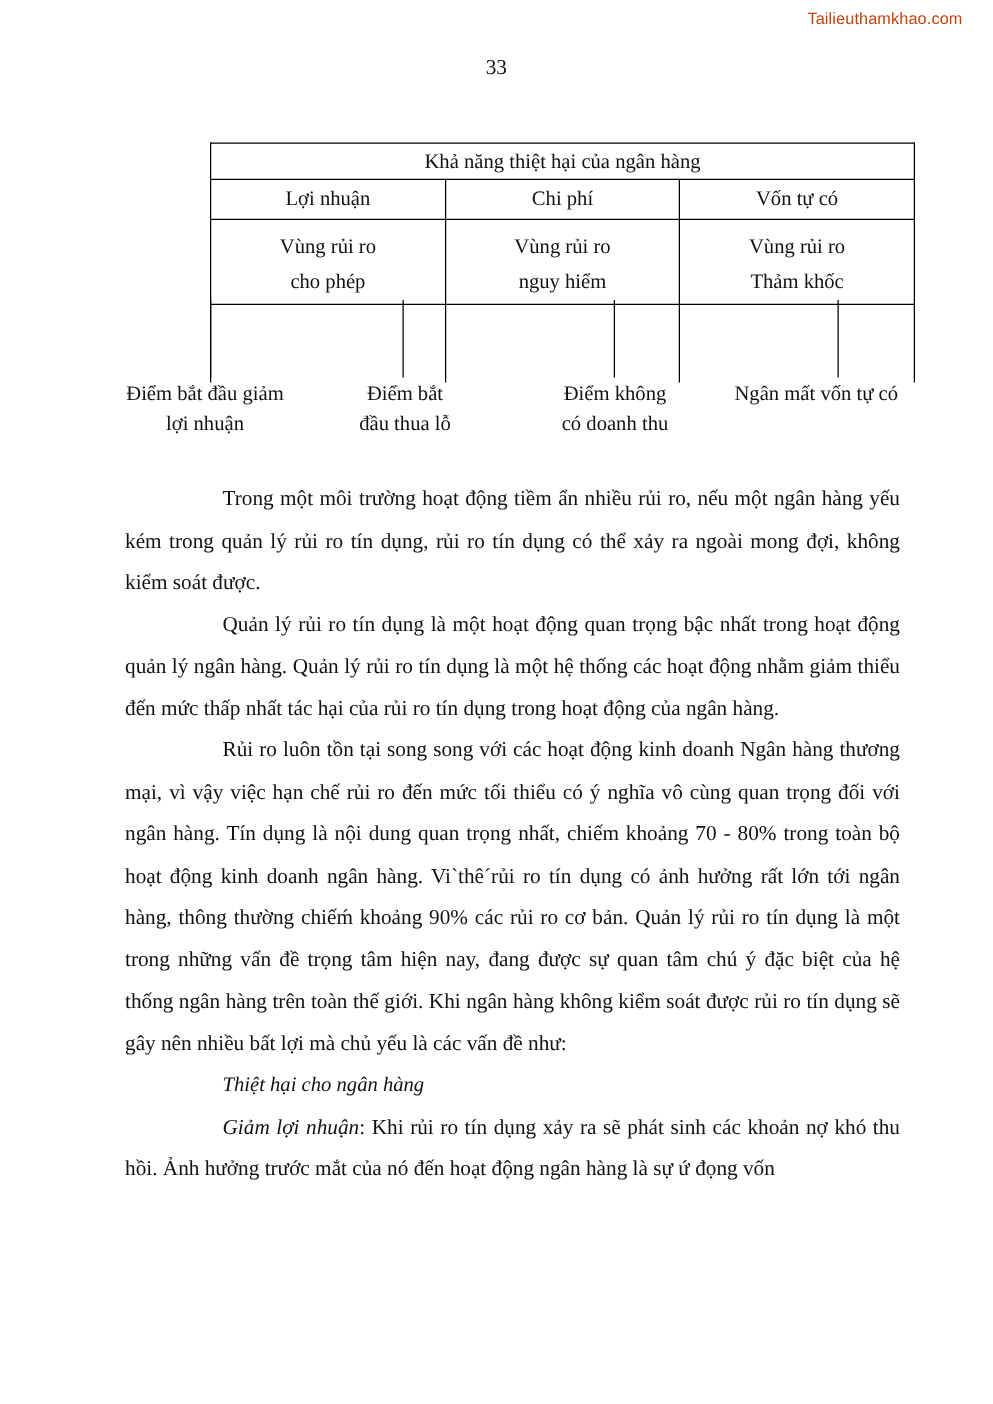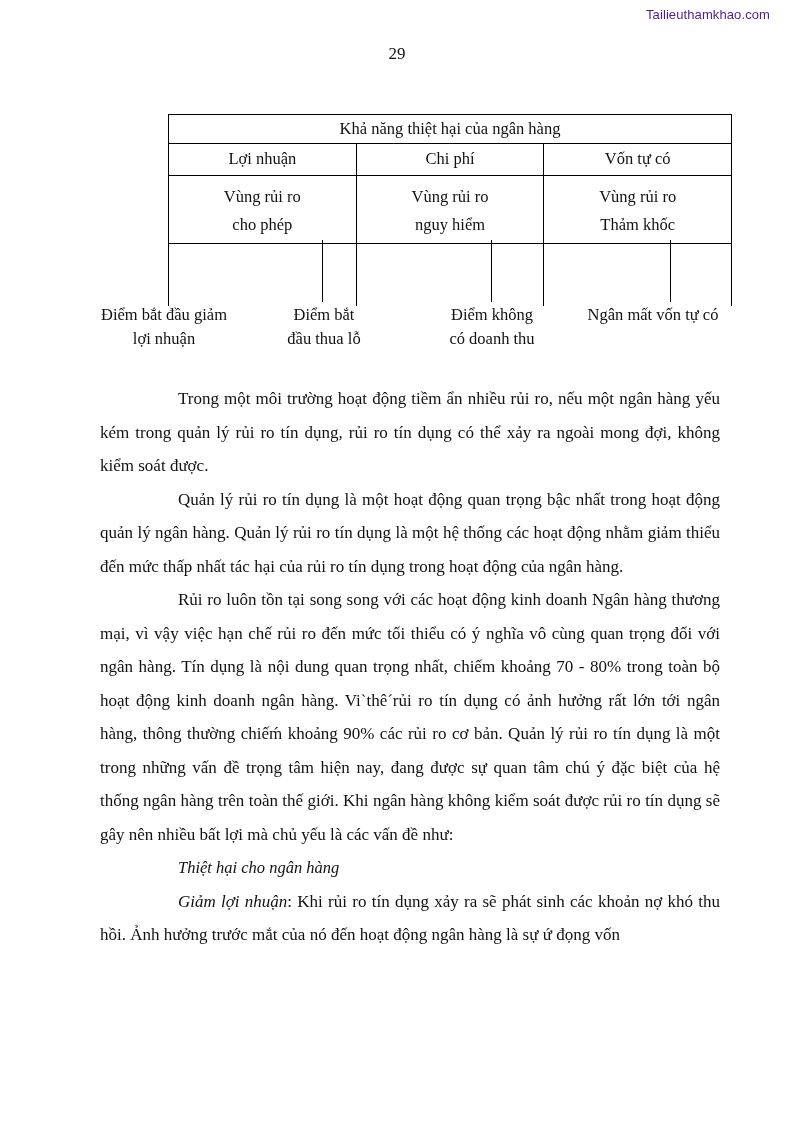--- a/index.html
+++ b/index.html
@@ -16,21 +16,21 @@
     overflow: hidden;
   }
 
   
   .watermark {
     position: absolute;
     top: 7px;
     right: 24px;
     font-family: "Liberation Sans", sans-serif;
     font-size: 13px;
-    color: #4c1d95;
+    color: #c2410c;
     letter-spacing: 0.1px;
     white-space: nowrap;
     margin-left: 10px;
   }
 
   
   .page-number {
     position: absolute;
     top: 44px;
     left: 0;
@@ -138,21 +138,21 @@
   .italic-head {
     font-style: italic;
     font-size: 16.5px;
   }
 </style>
 </head>
 <body>
 
 <div class="watermark">Tailieuthamkhao.com</div>
 
-<div class="page-number">29</div>
+<div class="page-number">33</div>
 
 <div class="figure">
   <table class="risk-table">
     <tbody>
       <tr>
         <td class="cell-head" colspan="3">Khả năng thiệt hại của ngân hàng</td>
       </tr>
       <tr>
         <td class="cell-sub col-a">Lợi nhuận</td>
         <td class="cell-sub col-b">Chi phí</td>

